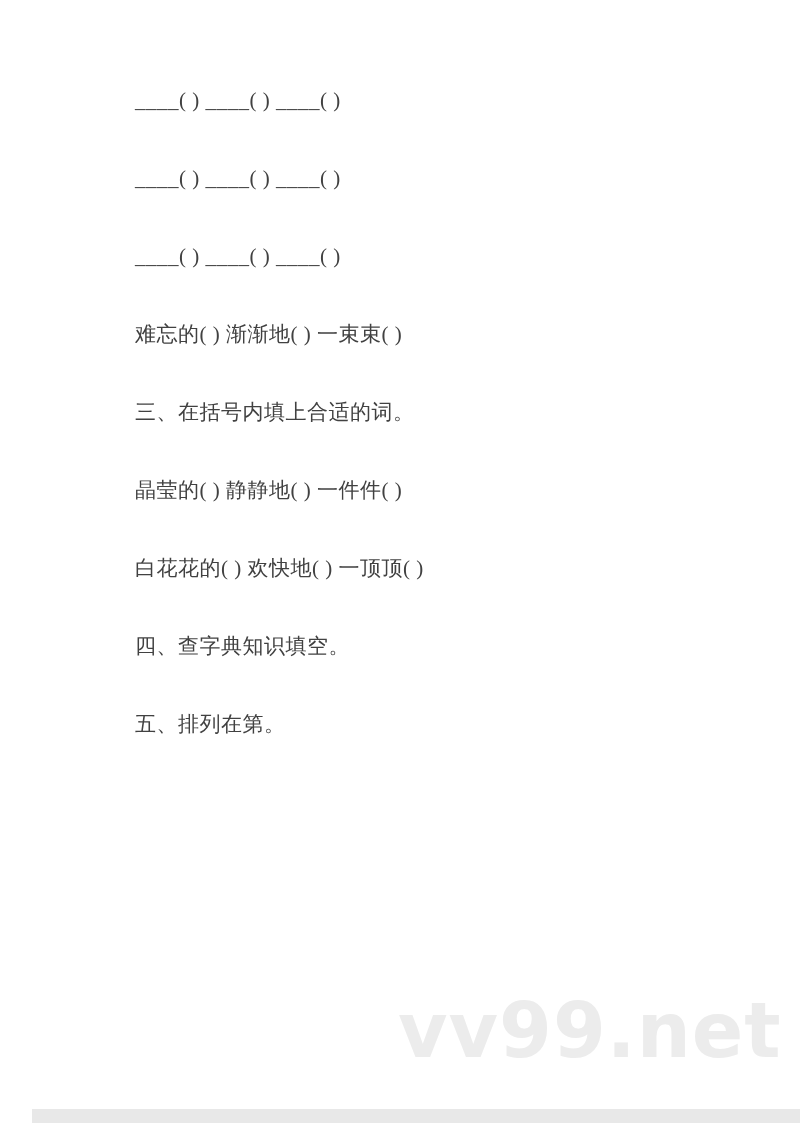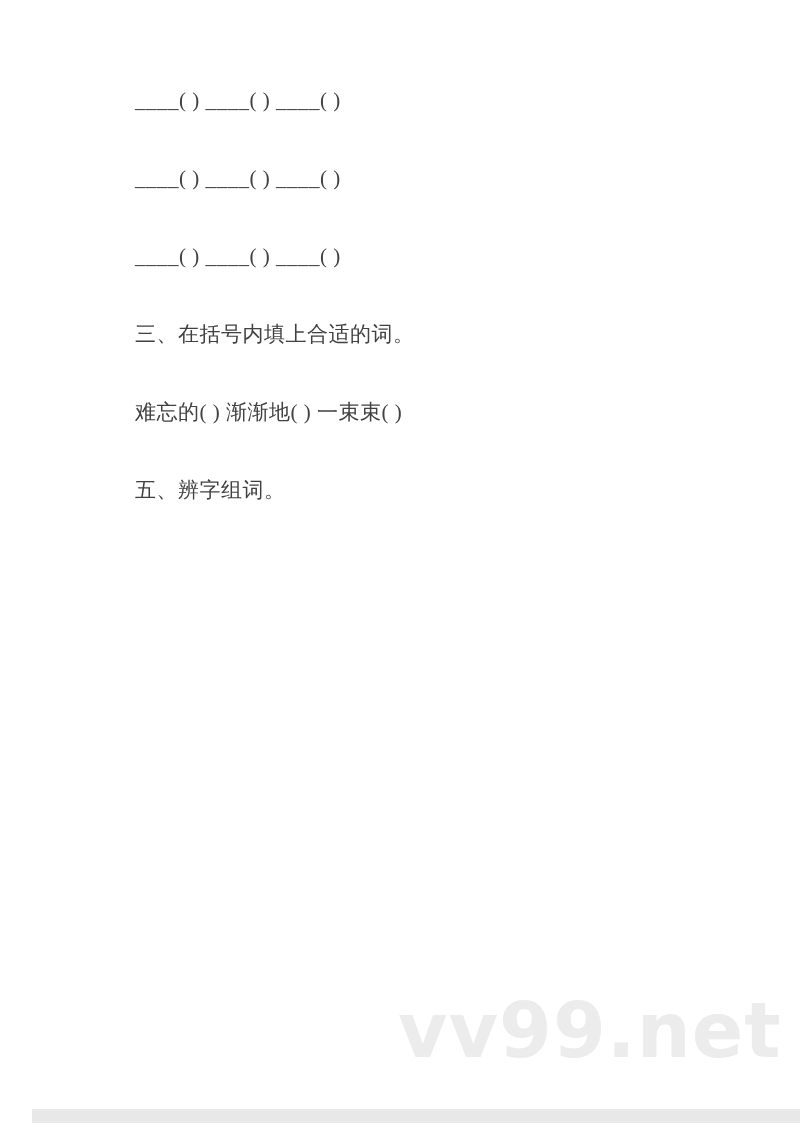--- a/index.html
+++ b/index.html
@@ -96,23 +96,26 @@
 <div class="viewer">
 
   <div class="gutter"></div>
 
   <div class="page">
 
     <div class="content">
       <div class="line">____( ) ____( ) ____( )</div>
       <div class="line">____( ) ____( ) ____( )</div>
       <div class="line">____( ) ____( ) ____( )</div>
+      <div class="line">难忘的( ) 渐渐地( ) 一束束( )</div>
       <div class="line">三、在括号内填上合适的词。</div>
-      <div class="line">难忘的( ) 渐渐地( ) 一束束( )</div>
-      <div class="line">五、辨字组词。</div>
+      <div class="line">晶莹的( ) 静静地( ) 一件件( )</div>
+      <div class="line">白花花的( ) 欢快地( ) 一顶顶( )</div>
+      <div class="line">四、查字典知识填空。</div>
+      <div class="line">五、排列在第。</div>
     </div>
 
     <div class="watermark">vv99.net</div>
   </div>
 
   <div class="separator"></div>
   <div class="next-page"></div>
   <div class="edge-line"></div>
 
 </div>

